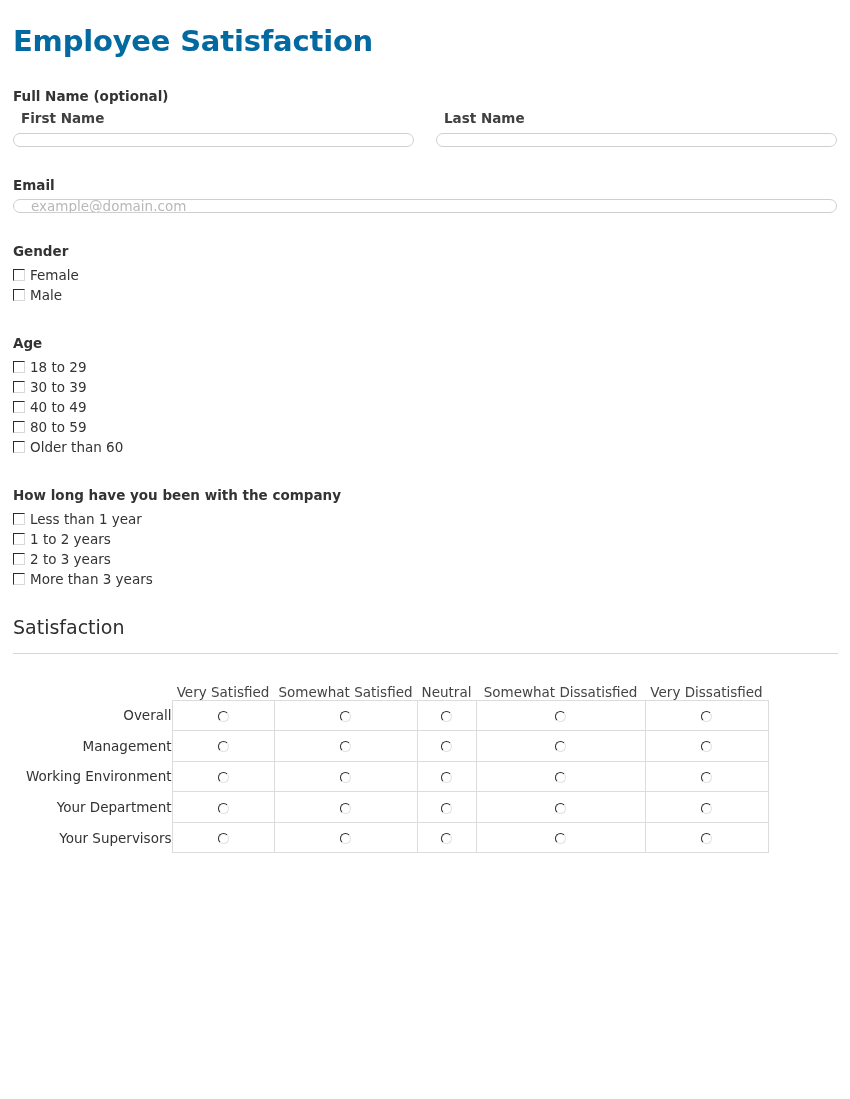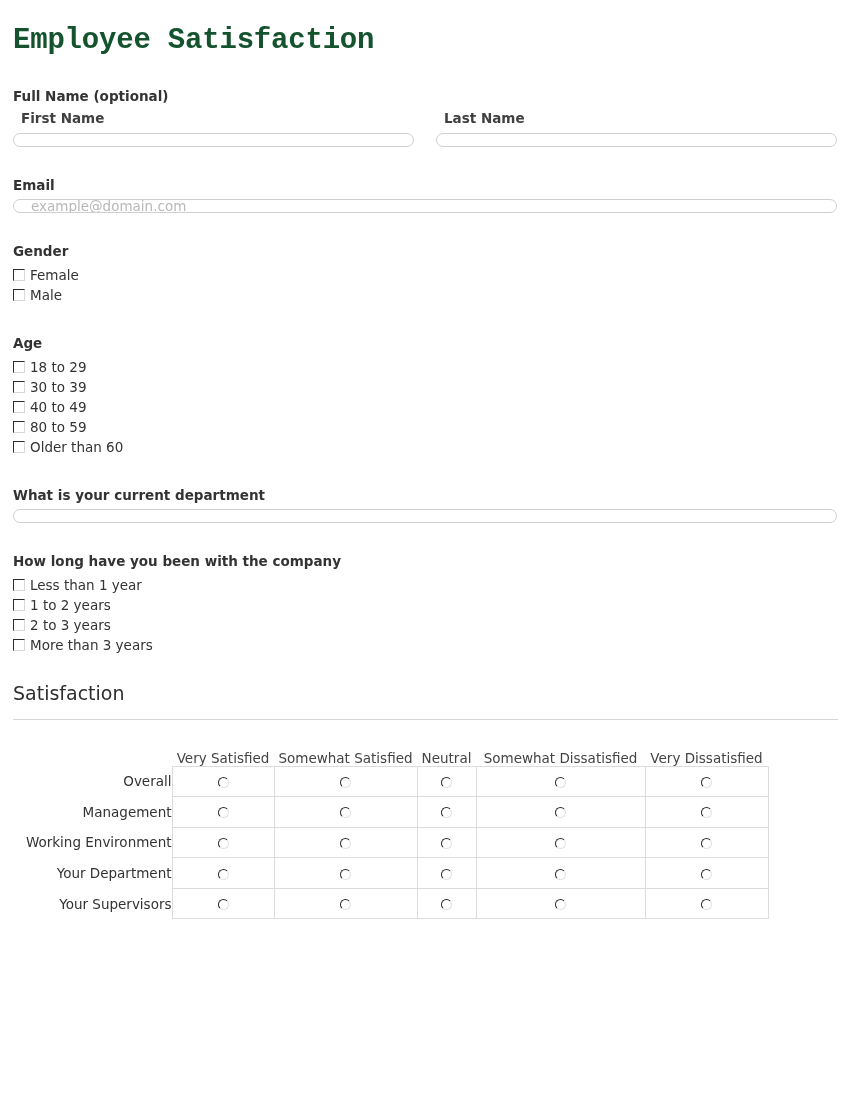--- a/index.html
+++ b/index.html
@@ -19,26 +19,25 @@
   .page {
     width: 850px;
     padding: 0 13px;
     position: relative;
   }
 
   
   .form-title {
     font-size: 29px;
     font-weight: bold;
-    color: #14532d;
+    color: #0369a1;
     letter-spacing: -0.2px;
     margin: 0;
     padding-top: 24px;
     line-height: 34px;
-    font-family: Liberation Mono, monospace;
   }
 
   
   .field-block { margin-top: 30px; }
   .field-block.tight { margin-top: 26px; }
 
   .group-label {
     font-size: 13.5px;
     font-weight: bold;
     color: #333333;
@@ -245,24 +244,20 @@
         <span class="opt-text">80 to 59</span>
       </li>
         <li class="opt-row">
         <span class="cb"></span>
         <span class="opt-text">Older than 60</span>
       </li>
       </ul>
   </div>
 
 
-  <div class="field-block">
-    <div class="group-label">What is your current department</div>
-    <input class="text-input" type="text" placeholder="" style="">
-  </div>
 
   <div class="field-block">
     <div class="group-label">How long have you been with the company</div>
     <ul class="opt-list">
 
     <li class="opt-row">
         <span class="cb"></span>
         <span class="opt-text">Less than 1 year</span>
       </li>
         <li class="opt-row">

